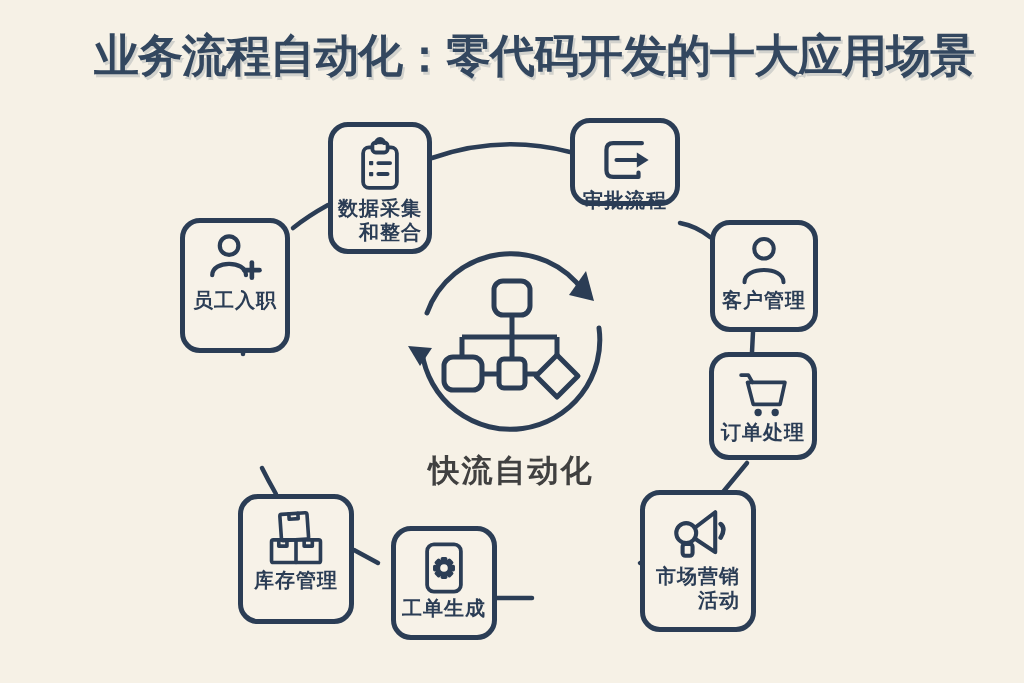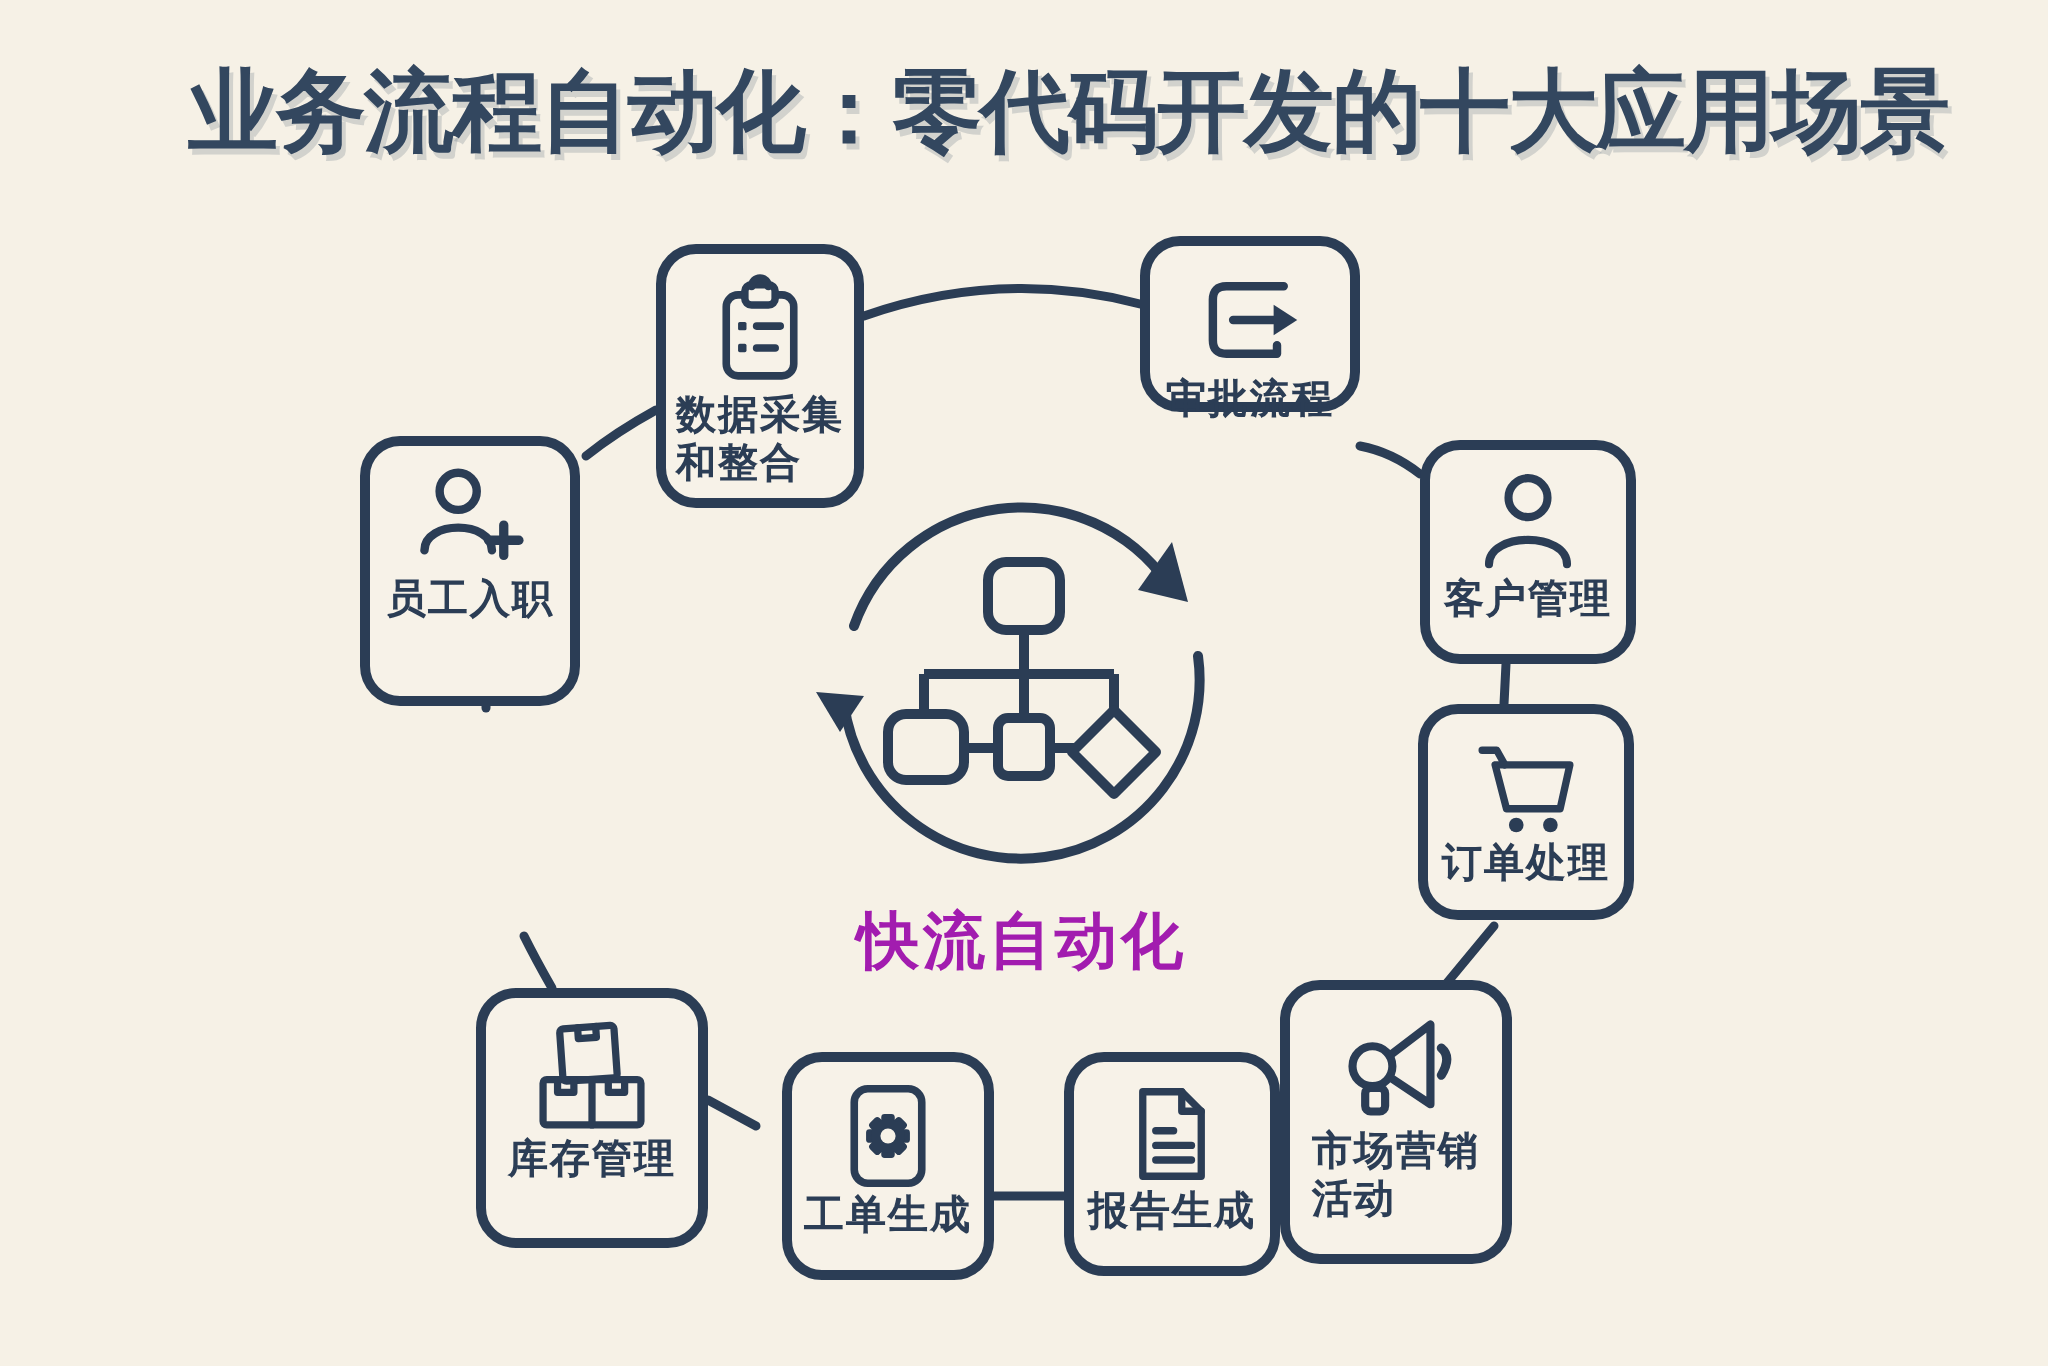--- a/index.html
+++ b/index.html
@@ -23,30 +23,30 @@
     position:absolute;z-index:1;
     background:#f7f2e8;
     border:5px solid #2b3d55;
     border-radius:20px;
     box-sizing:border-box;
     display:flex;flex-direction:column;align-items:center;justify-content:flex-start;
   }
   .node .icon{display:block;margin-top:10px;flex:0 0 auto;}
   .node .label{
     margin-top:2px;
-    text-align:left;
+    text-align:right;
     font-size:20px;font-weight:700;line-height:1.18;letter-spacing:1px;
     color:#2b3d55;
   }
   .node .label span{display:block;}
   #center-label{
     position:absolute;z-index:1;left:396px;top:450px;width:230px;
     text-align:center;
     font-size:31px;font-weight:800;letter-spacing:2px;
-    color:#a21caf;
+    color:#404040;
   }
 </style>
 </head>
 <body>
 
 <div id="canvas">
 
   <div id="title">业务流程自动化：零代码开发的十大应用场景</div>
 
   <svg id="bg" width="1024" height="683" viewBox="0 0 1024 683">
@@ -149,33 +149,20 @@
       <path d="M30,24 L51,8 V52 L30,38"></path>
       <rect x="15" y="43" width="11" height="13" rx="3"></rect>
       <path d="M57,21 Q63,26 57,36" stroke-width="5"></path>
     </svg>
     <div class="label">
       <span>市场营销</span>
       <span>活动</span>
     </div>
   </div>
 
-  <div class="node" style="left:532px;top:526px;width:108px;height:112px">
-    <svg class="icon" width="54" height="52" viewBox="0 0 64 64" stroke="#2b3d55" fill="none" stroke-width="4.5" stroke-linecap="round" stroke-linejoin="round">
-      <path d="M14,6 h24 l12,12 v40 h-36 z"></path>
-      <path d="M38,6 v12 h12"></path>
-      <line x1="22" y1="30" x2="33" y2="30"></line>
-      <line x1="22" y1="39" x2="44" y2="39"></line>
-      <line x1="22" y1="48" x2="44" y2="48"></line>
-    </svg>
-    <div class="label">
-      <span>报告生成</span>
-      <span></span>
-    </div>
-  </div>
 
   <div class="node" style="left:391px;top:526px;width:106px;height:114px">
     <svg class="icon" width="54" height="54" viewBox="0 0 64 64">
       <rect x="12" y="4" width="40" height="56" rx="8" stroke="#2b3d55" fill="none" stroke-width="4.5"></rect>
       <g fill="#2b3d55">
         <rect x="28" y="19" width="8" height="26" rx="2"></rect>
         <rect x="28" y="19" width="8" height="26" rx="2" transform="rotate(45 32 32)"></rect>
         <rect x="28" y="19" width="8" height="26" rx="2" transform="rotate(90 32 32)"></rect>
         <rect x="28" y="19" width="8" height="26" rx="2" transform="rotate(135 32 32)"></rect>
         <circle cx="32" cy="32" r="10"></circle>

